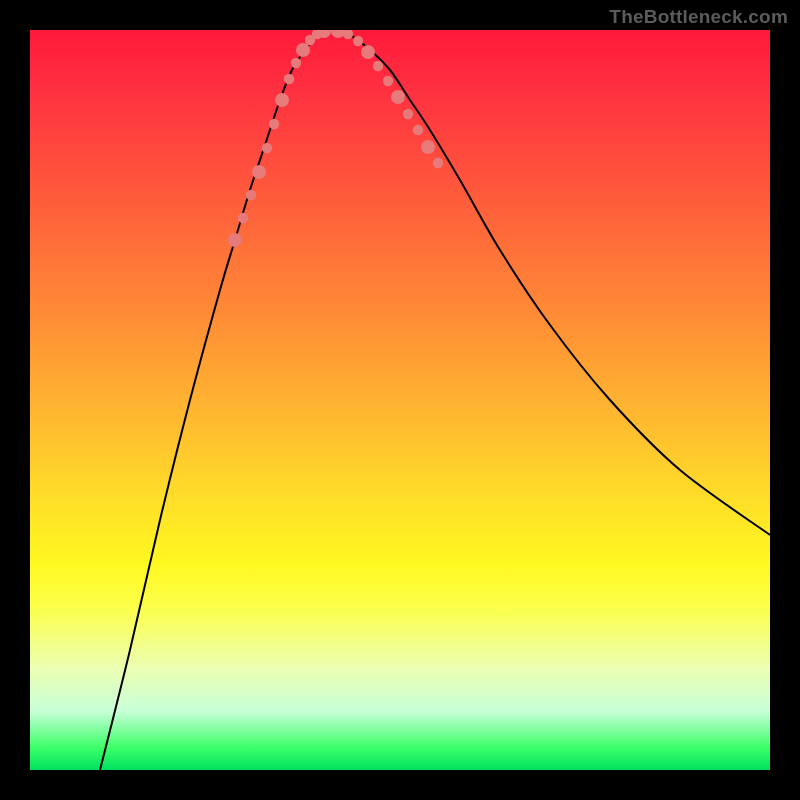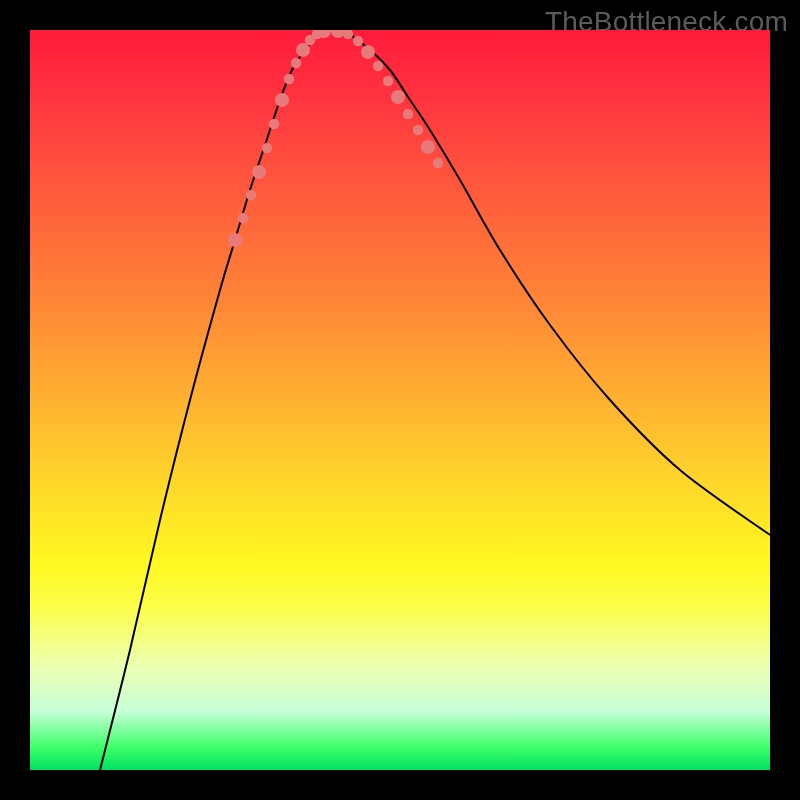--- a/index.html
+++ b/index.html
@@ -29,22 +29,22 @@
       #ecffb0 86%,
       #c8ffd8 92%,
       #3cff68 97%,
       #00e060 100%);
   }
   .watermark {
     position: absolute;
     top: 6px;
     right: 12px;
     color: #5b5b5b;
-    font-size: 28px;
-    font-weight: 400;
+    font-size: 19px;
+    font-weight: 700;
     letter-spacing: 0.2px;
     user-select: none;
     margin-left: 24px;
   }
   svg.curve {
     position: absolute;
     left: 0;
     top: 0;
     width: 740px;
     height: 740px;

